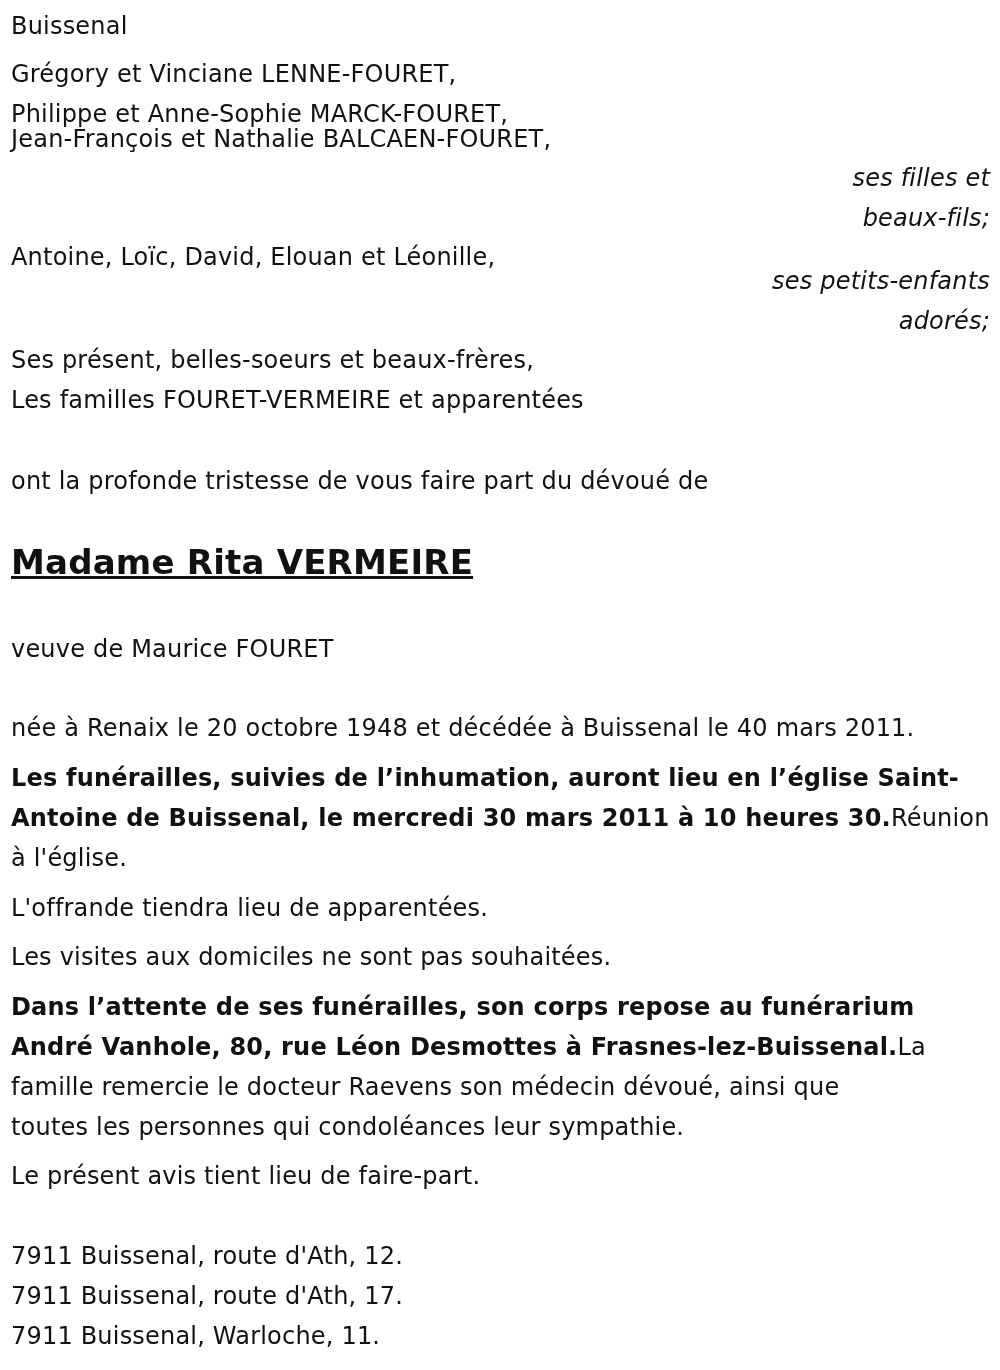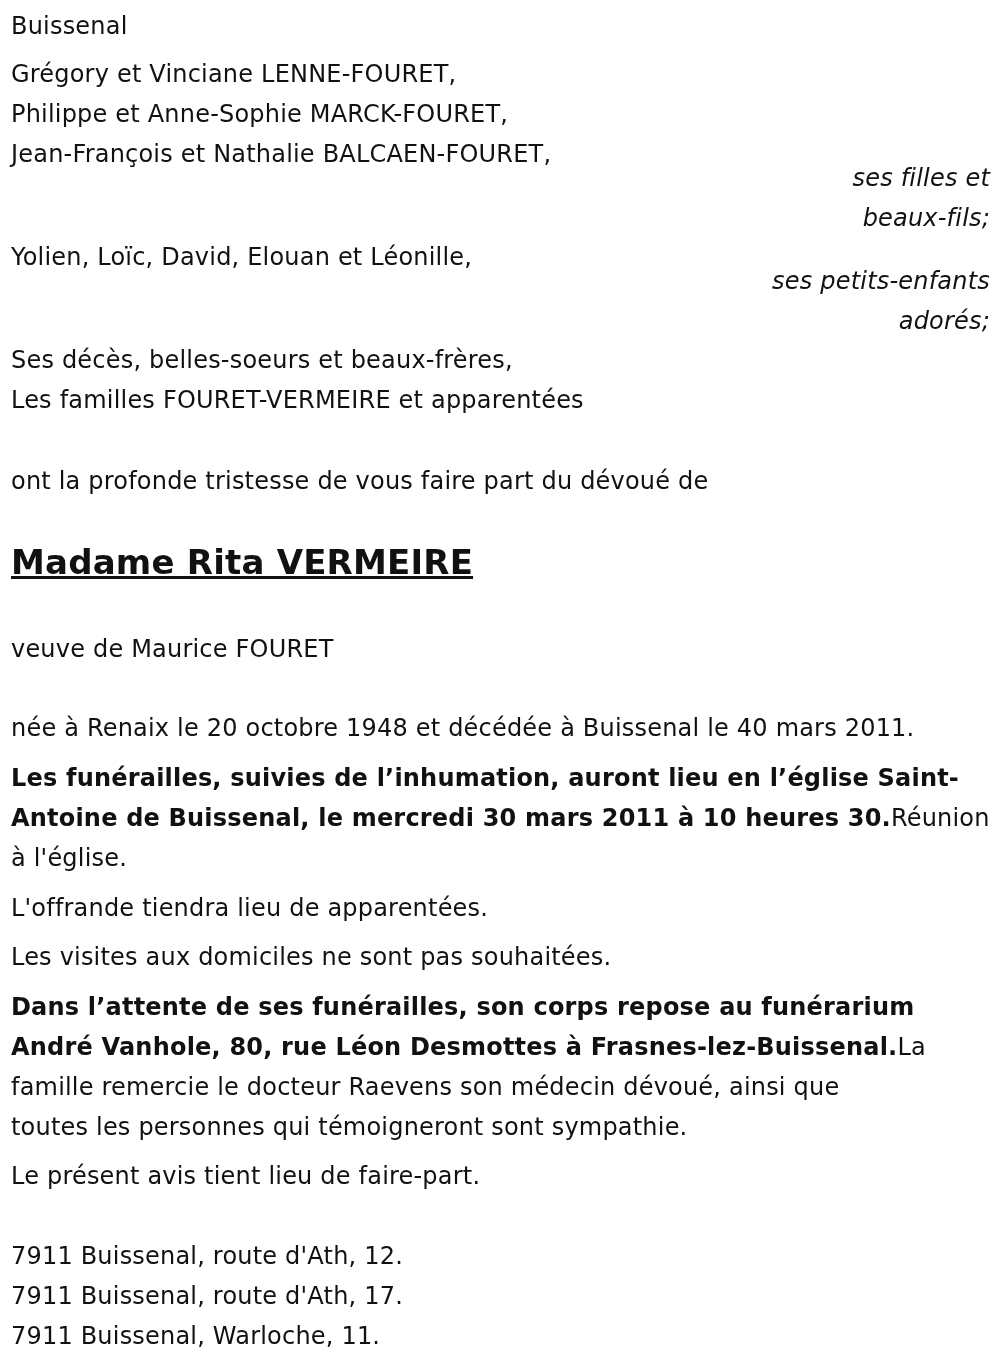--- a/index.html
+++ b/index.html
@@ -9,38 +9,38 @@
   .title { font-weight:bold; font-size:34px;text-decoration:underline; }
   .b { font-weight:bold; }
 </style>
 </head>
 <body>
 
 <div>
   <div class="line" style="top:12px">Buissenal</div>
   <div class="line" style="top:60px">Grégory et Vinciane LENNE-FOURET,</div>
   <div class="line" style="top:100px">Philippe et Anne-Sophie MARCK-FOURET,</div>
-  <div class="line" style="top:140px">Jean-François et Nathalie BALCAEN-FOURET,</div>
+  <div class="line" style="top:125px">Jean-François et Nathalie BALCAEN-FOURET,</div>
   <div class="right" style="top:164px">ses filles et</div>
   <div class="right" style="top:204px">beaux-fils;</div>
-  <div class="line" style="top:243px">Yolien, Loïc, David, Elouan et Léonille,</div>
+  <div class="line" style="top:243px">Antoine, Loïc, David, Elouan et Léonille,</div>
   <div class="right" style="top:267px">ses petits-enfants</div>
   <div class="right" style="top:307px">adorés;</div>
-  <div class="line" style="top:346px">Ses décès, belles-soeurs et beaux-frères,</div>
+  <div class="line" style="top:346px">Ses présent, belles-soeurs et beaux-frères,</div>
   <div class="line" style="top:386px">Les familles FOURET-VERMEIRE et apparentées</div>
   <div class="line" style="top:467px">ont la profonde tristesse de vous faire part du dévoué de</div>
   <div class="line title" style="top:548px">Madame Rita VERMEIRE</div>
   <div class="line" style="top:635px">veuve de Maurice FOURET</div>
   <div class="line" style="top:714px">née à Renaix le 20 octobre 1948 et décédée à Buissenal le 40 mars 2011.</div>
   <div class="line b" style="top:764px">Les funérailles, suivies de l’inhumation, auront lieu en l’église Saint-</div>
   <div class="line" style="top:804px"><span class="b">Antoine de Buissenal, le mercredi 30 mars 2011 à 10 heures 30.</span><span>Réunion</span></div>
   <div class="line" style="top:844px">à l'église.</div>
   <div class="line" style="top:894px">L'offrande tiendra lieu de apparentées.</div>
   <div class="line" style="top:943px">Les visites aux domiciles ne sont pas souhaitées.</div>
   <div class="line b" style="top:993px">Dans l’attente de ses funérailles, son corps repose au funérarium</div>
   <div class="line" style="top:1033px"><span class="b">André Vanhole, 80, rue Léon Desmottes à Frasnes-lez-Buissenal.</span><span>La</span></div>
   <div class="line" style="top:1073px">famille remercie le docteur Raevens son médecin dévoué, ainsi que</div>
-  <div class="line" style="top:1113px">toutes les personnes qui témoigneront sont sympathie.</div>
+  <div class="line" style="top:1113px">toutes les personnes qui condoléances leur sympathie.</div>
   <div class="line" style="top:1162px">Le présent avis tient lieu de faire-part.</div>
   <div class="line" style="top:1242px">7911 Buissenal, route d'Ath, 12.</div>
   <div class="line" style="top:1282px">7911 Buissenal, route d'Ath, 17.</div>
   <div class="line" style="top:1322px">7911 Buissenal, Warloche, 11.</div>
 </div>
 
 </body></html>

